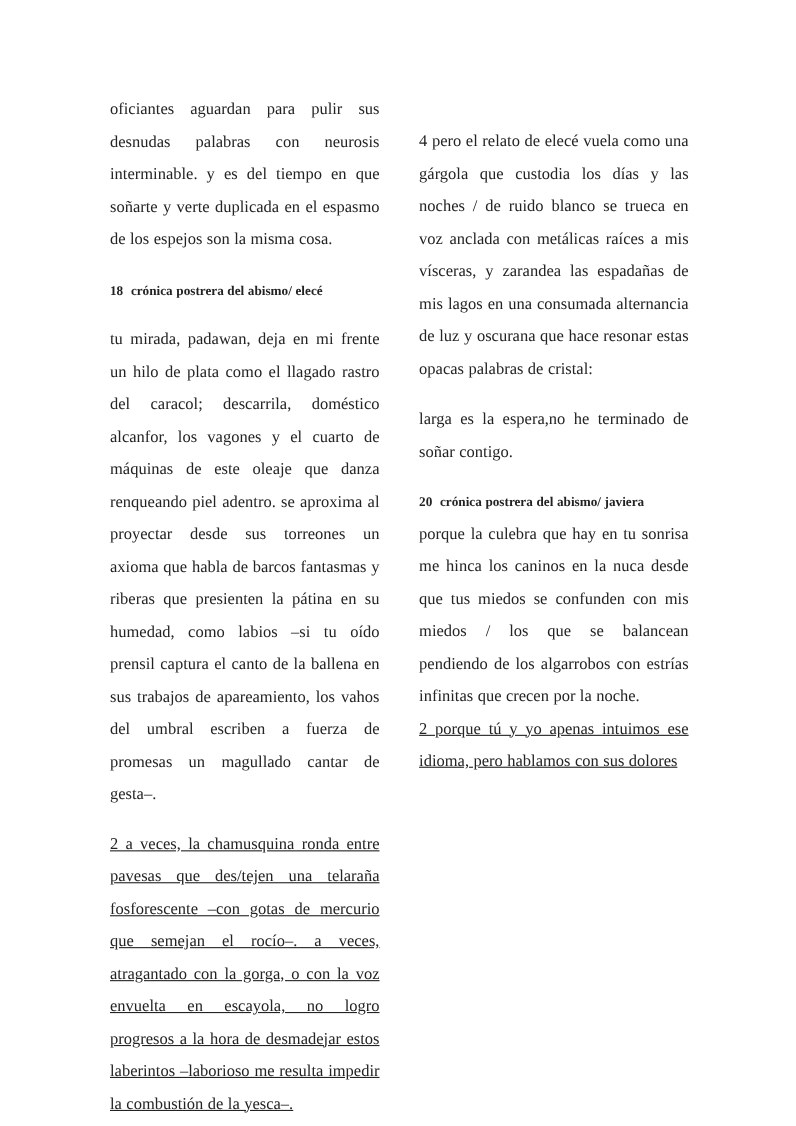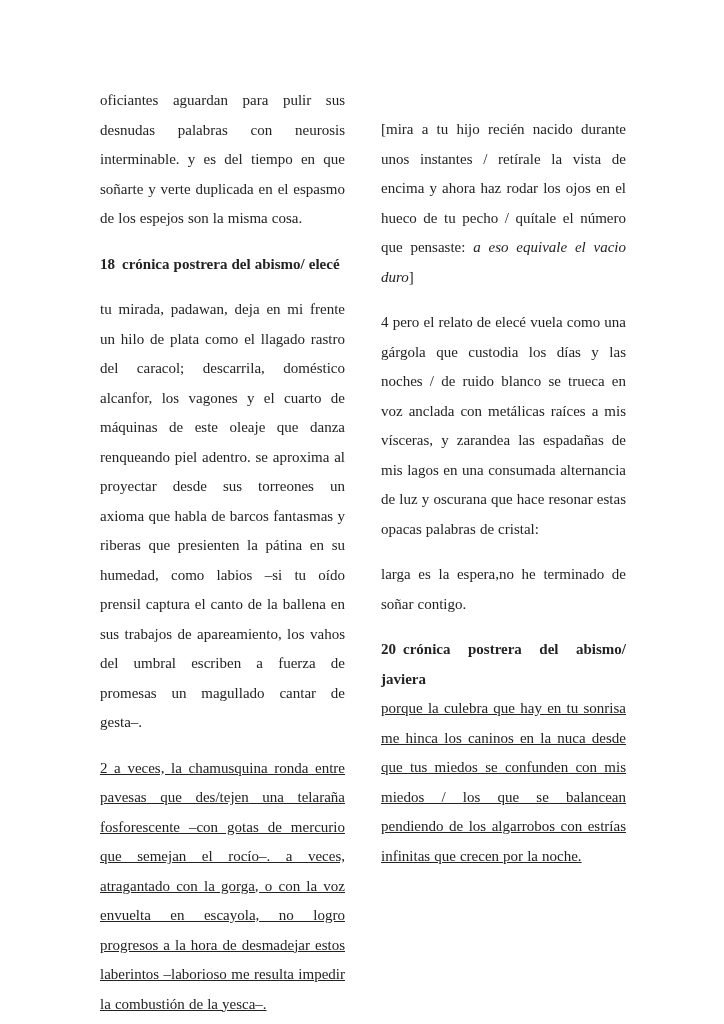--- a/index.html
+++ b/index.html
@@ -23,21 +23,21 @@
     width: 245px;
     font-size: 15px;
     line-height: 29.5px;
     text-align: justify;
     word-spacing: 0.02em;
   }
   .col-right { margin-top: 29px; }
   .para { margin: 0 0 16px 0; }
   .para:last-child { margin-bottom: 0; text-decoration: underline; }
   .heading {
-    font-size: 15px;
+    font-size: 12px;
     line-height: 29.5px;
     font-weight: bold;
     margin: 0 0 16px 0;
     text-align: justify;
   }
   .heading.no-gap { margin-bottom: 0; }
   .tight { margin-bottom: 0; }
   .num { margin-right: 7px; }
   em { font-style: italic; }
   .italic { }
@@ -54,29 +54,27 @@
       <span class="num">18</span><span>crónica postrera del abismo/ elecé</span>
     </h2>
 
     <p class="para">tu mirada, padawan, deja en mi frente un hilo de plata como el llagado rastro del caracol; descarrila, doméstico alcanfor, los vagones y el cuarto de máquinas de este oleaje que danza renqueando piel adentro. se aproxima al proyectar desde sus torreones un axioma que habla de barcos fantasmas y riberas que presienten la pátina en su humedad, como labios –si tu oído prensil captura el canto de la ballena en sus trabajos de apareamiento, los vahos del umbral escriben a fuerza de promesas un magullado cantar de gesta–.</p>
 
     <p class="para">2 a veces, la chamusquina ronda entre pavesas que des/tejen una telaraña fosforescente –con gotas de mercurio que semejan el rocío–. a veces, atragantado con la gorga, o con la voz envuelta en escayola, no logro progresos a la hora de desmadejar estos laberintos –laborioso me resulta impedir la combustión de la yesca–.</p>
   </div>
 
   <div class="col col-right">
 
-    <p class="para">
-      <span>[mira a tu hijo recién nacido durante unos instantes / retírale la vista de encima y ahora haz rodar los ojos en el hueco de tu pecho / quítale el número que pensaste: </span><em>a eso equivale el vacio duro</em><span>]</span>
-    </p>
 
     <p class="para">4 pero el relato de elecé vuela como una gárgola que custodia los días y las noches / de ruido blanco se trueca en voz anclada con metálicas raíces a mis vísceras, y zarandea las espadañas de mis lagos en una consumada alternancia de luz y oscurana que hace resonar estas opacas palabras de cristal:</p>
 
     <p class="para italic">larga es la espera,no he terminado de soñar contigo.</p>
 
     <h2 class="heading no-gap">
       <span class="num">20</span><span>crónica postrera del abismo/ javiera</span>
     </h2>
 
     <p class="para tight">porque la culebra que hay en tu sonrisa me hinca los caninos en la nuca desde que tus miedos se confunden con mis miedos / los que se balancean pendiendo de los algarrobos con estrías infinitas que crecen por la noche.</p>
 
+    <p class="para tight">2 porque tú y yo apenas intuimos ese idioma, pero hablamos con sus dolores</p>
   </div>
 
 </div>
 
 </body></html>

